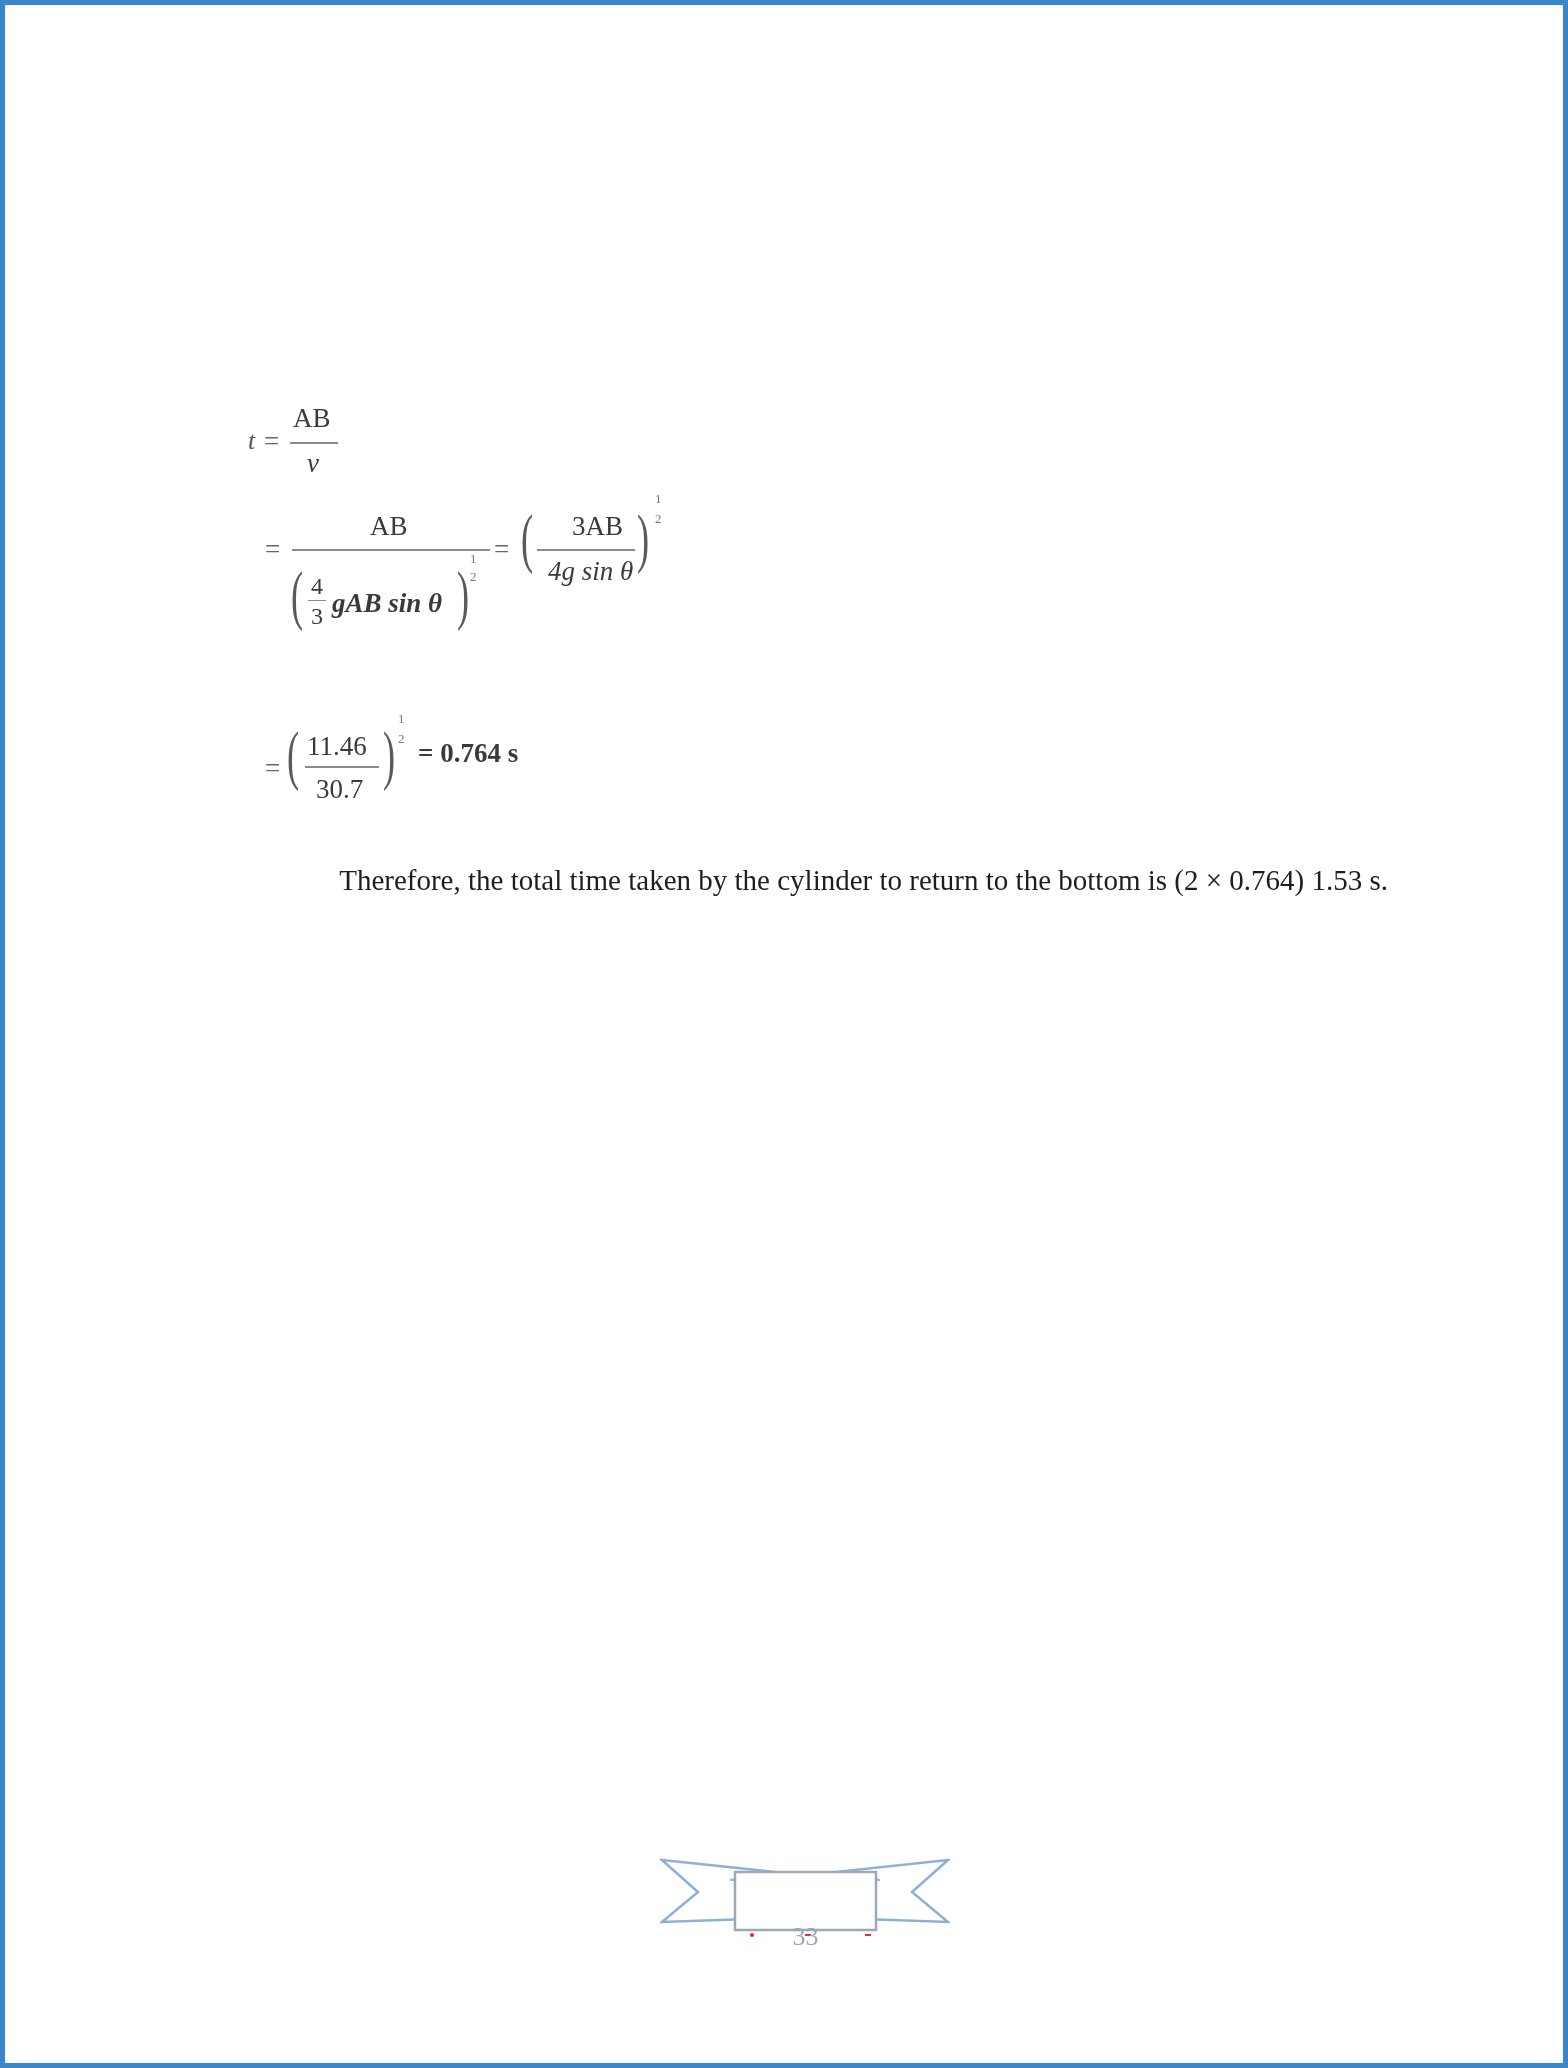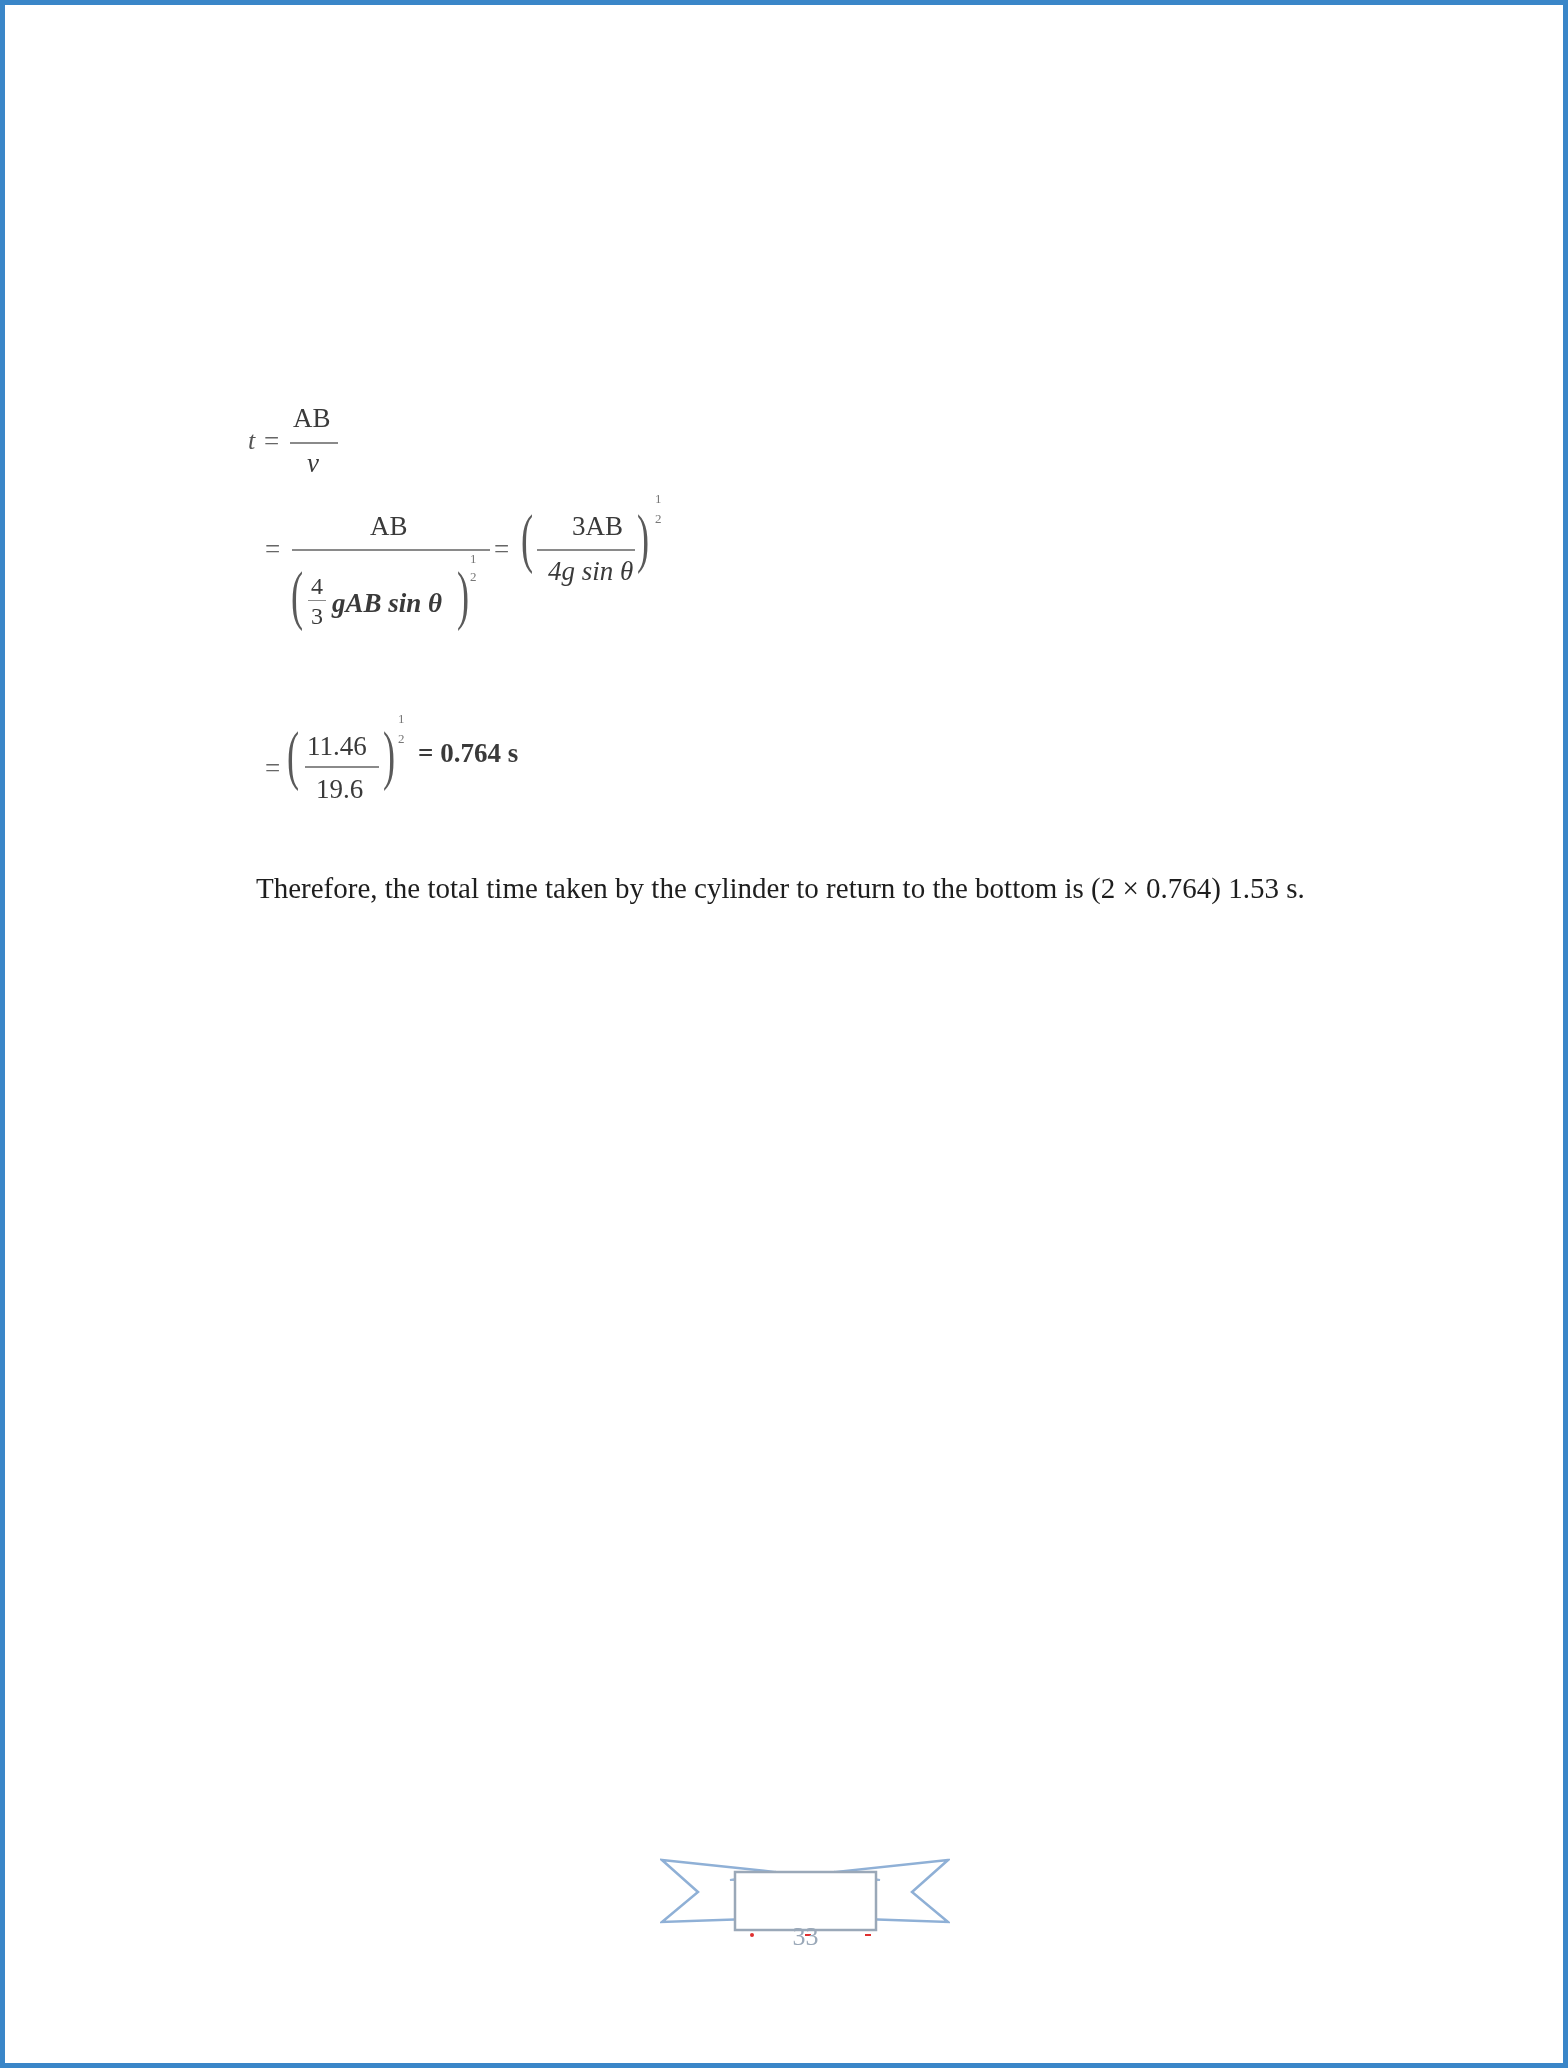--- a/index.html
+++ b/index.html
@@ -53,28 +53,28 @@
   <span class="paren abs" style="left:632px;top:505px;font-size:66px;">)</span>
   <span class="sup" style="left:655px;top:492px;">1</span>
   <span class="sup" style="left:655px;top:512px;">2</span>
 </div>
 
 <div class="math">
   <span class="abs eq" style="left:265px;top:755px;">=</span>
   <span class="paren abs" style="left:282px;top:722px;font-size:66px;">(</span>
   <span class="abs" style="left:307px;top:733px;text-align:right;">11.46</span>
   <div class="bar" style="left:305px;top:766px;width:74px;"></div>
-  <span class="abs" style="left:316px;top:776px;">19.6</span>
+  <span class="abs" style="left:316px;top:776px;">30.7</span>
   <span class="paren abs" style="left:378px;top:722px;font-size:66px;">)</span>
   <span class="sup" style="left:398px;top:712px;">1</span>
   <span class="sup" style="left:398px;top:732px;">2</span>
   <span class="abs" style="left:418px;top:740px;font-weight:bold;">= 0.764 s</span>
 </div>
 
-<p class="body-text" style="margin:12px;">Therefore, the total time taken by the cylinder to return to the bottom is (2 × 0.764) 1.53 s.</p>
+<p class="body-text" style="margin:4px;text-align:right;">Therefore, the total time taken by the cylinder to return to the bottom is (2 × 0.764) 1.53 s.</p>
 
 <svg class="footer-banner" viewBox="0 0 290 90" width="290" height="90">
   <polygon points="2,10 115,22 115,68 2,72 38,42" fill="#fff" stroke="#8fb0d6" stroke-width="2.5"></polygon>
   <polygon points="288,10 175,22 175,68 288,72 252,42" fill="#fff" stroke="#8fb0d6" stroke-width="2.5"></polygon>
   <polygon points="70,30 115,22 115,30" fill="#fff" stroke="#9ab6d8" stroke-width="2"></polygon>
   <polygon points="220,30 175,22 175,30" fill="#fff" stroke="#9ab6d8" stroke-width="2"></polygon>
   <rect x="75" y="22" width="141" height="58" fill="#fff" stroke="#9aa8b8" stroke-width="2.5"></rect>
   <circle cx="92" cy="85" r="2" fill="#e03030"></circle>
   <rect x="145" y="84" width="6" height="2" fill="#e03030"></rect>
   <rect x="205" y="84" width="6" height="2" fill="#e03030"></rect>

